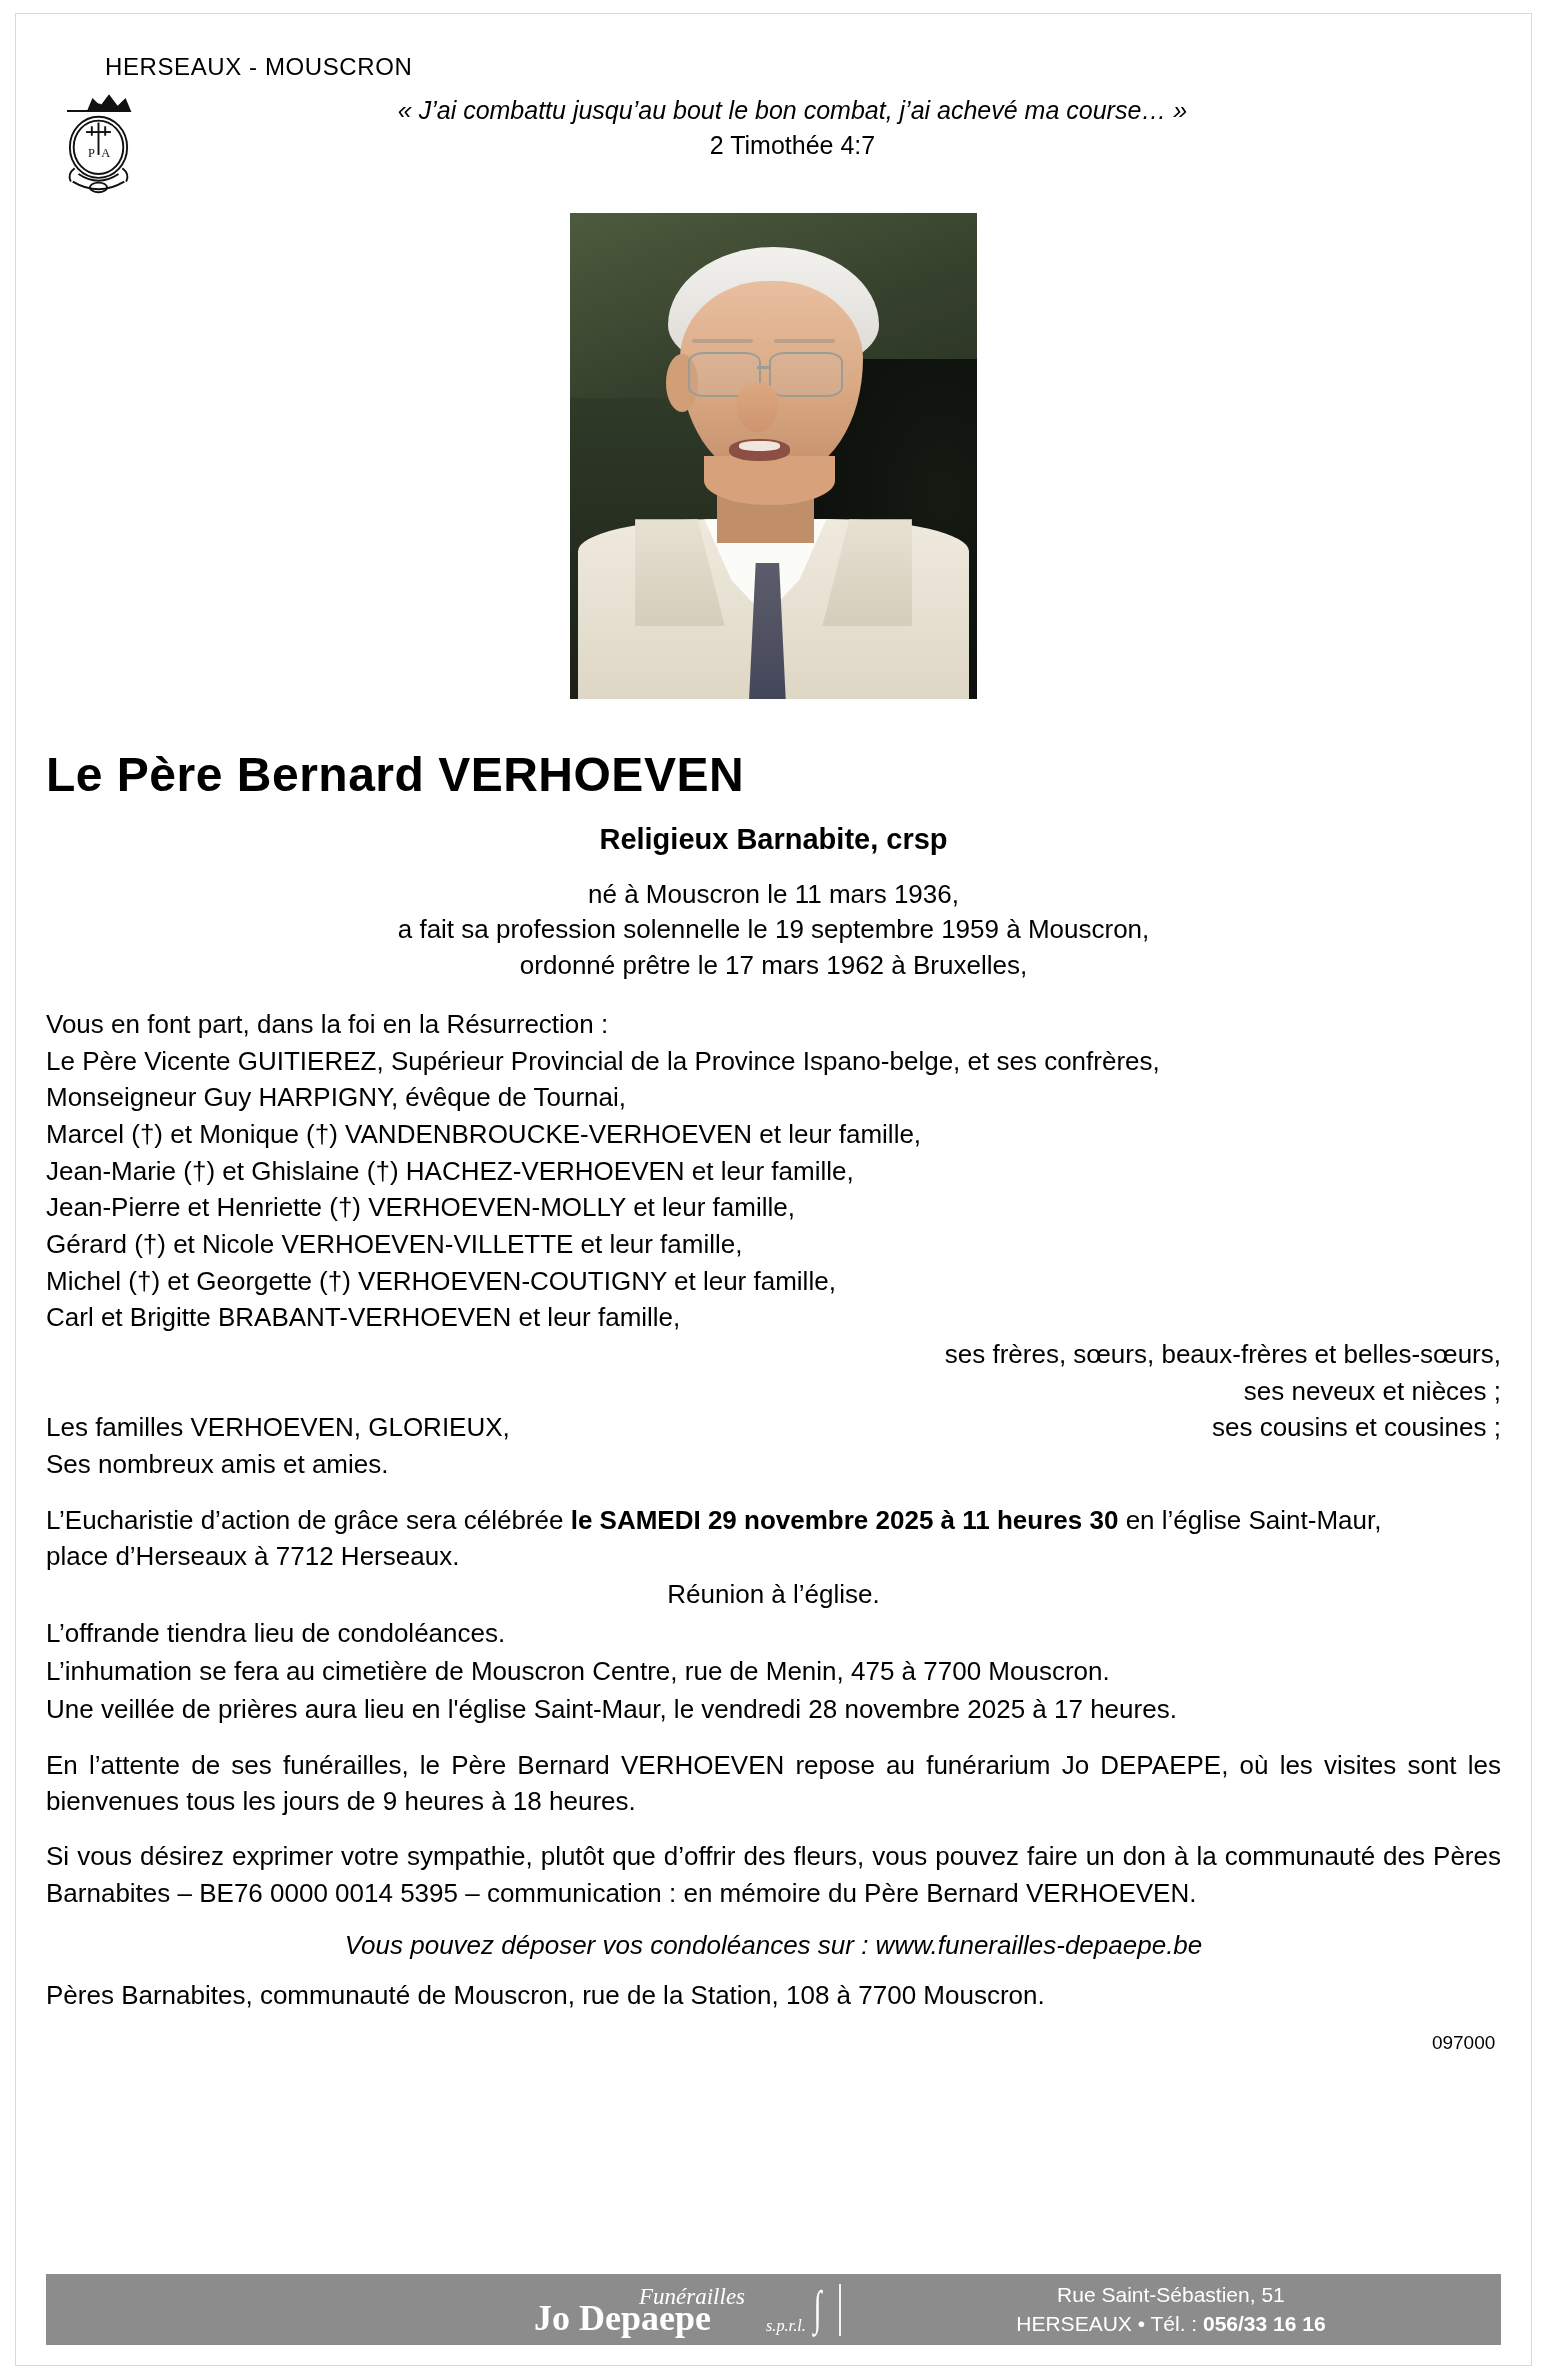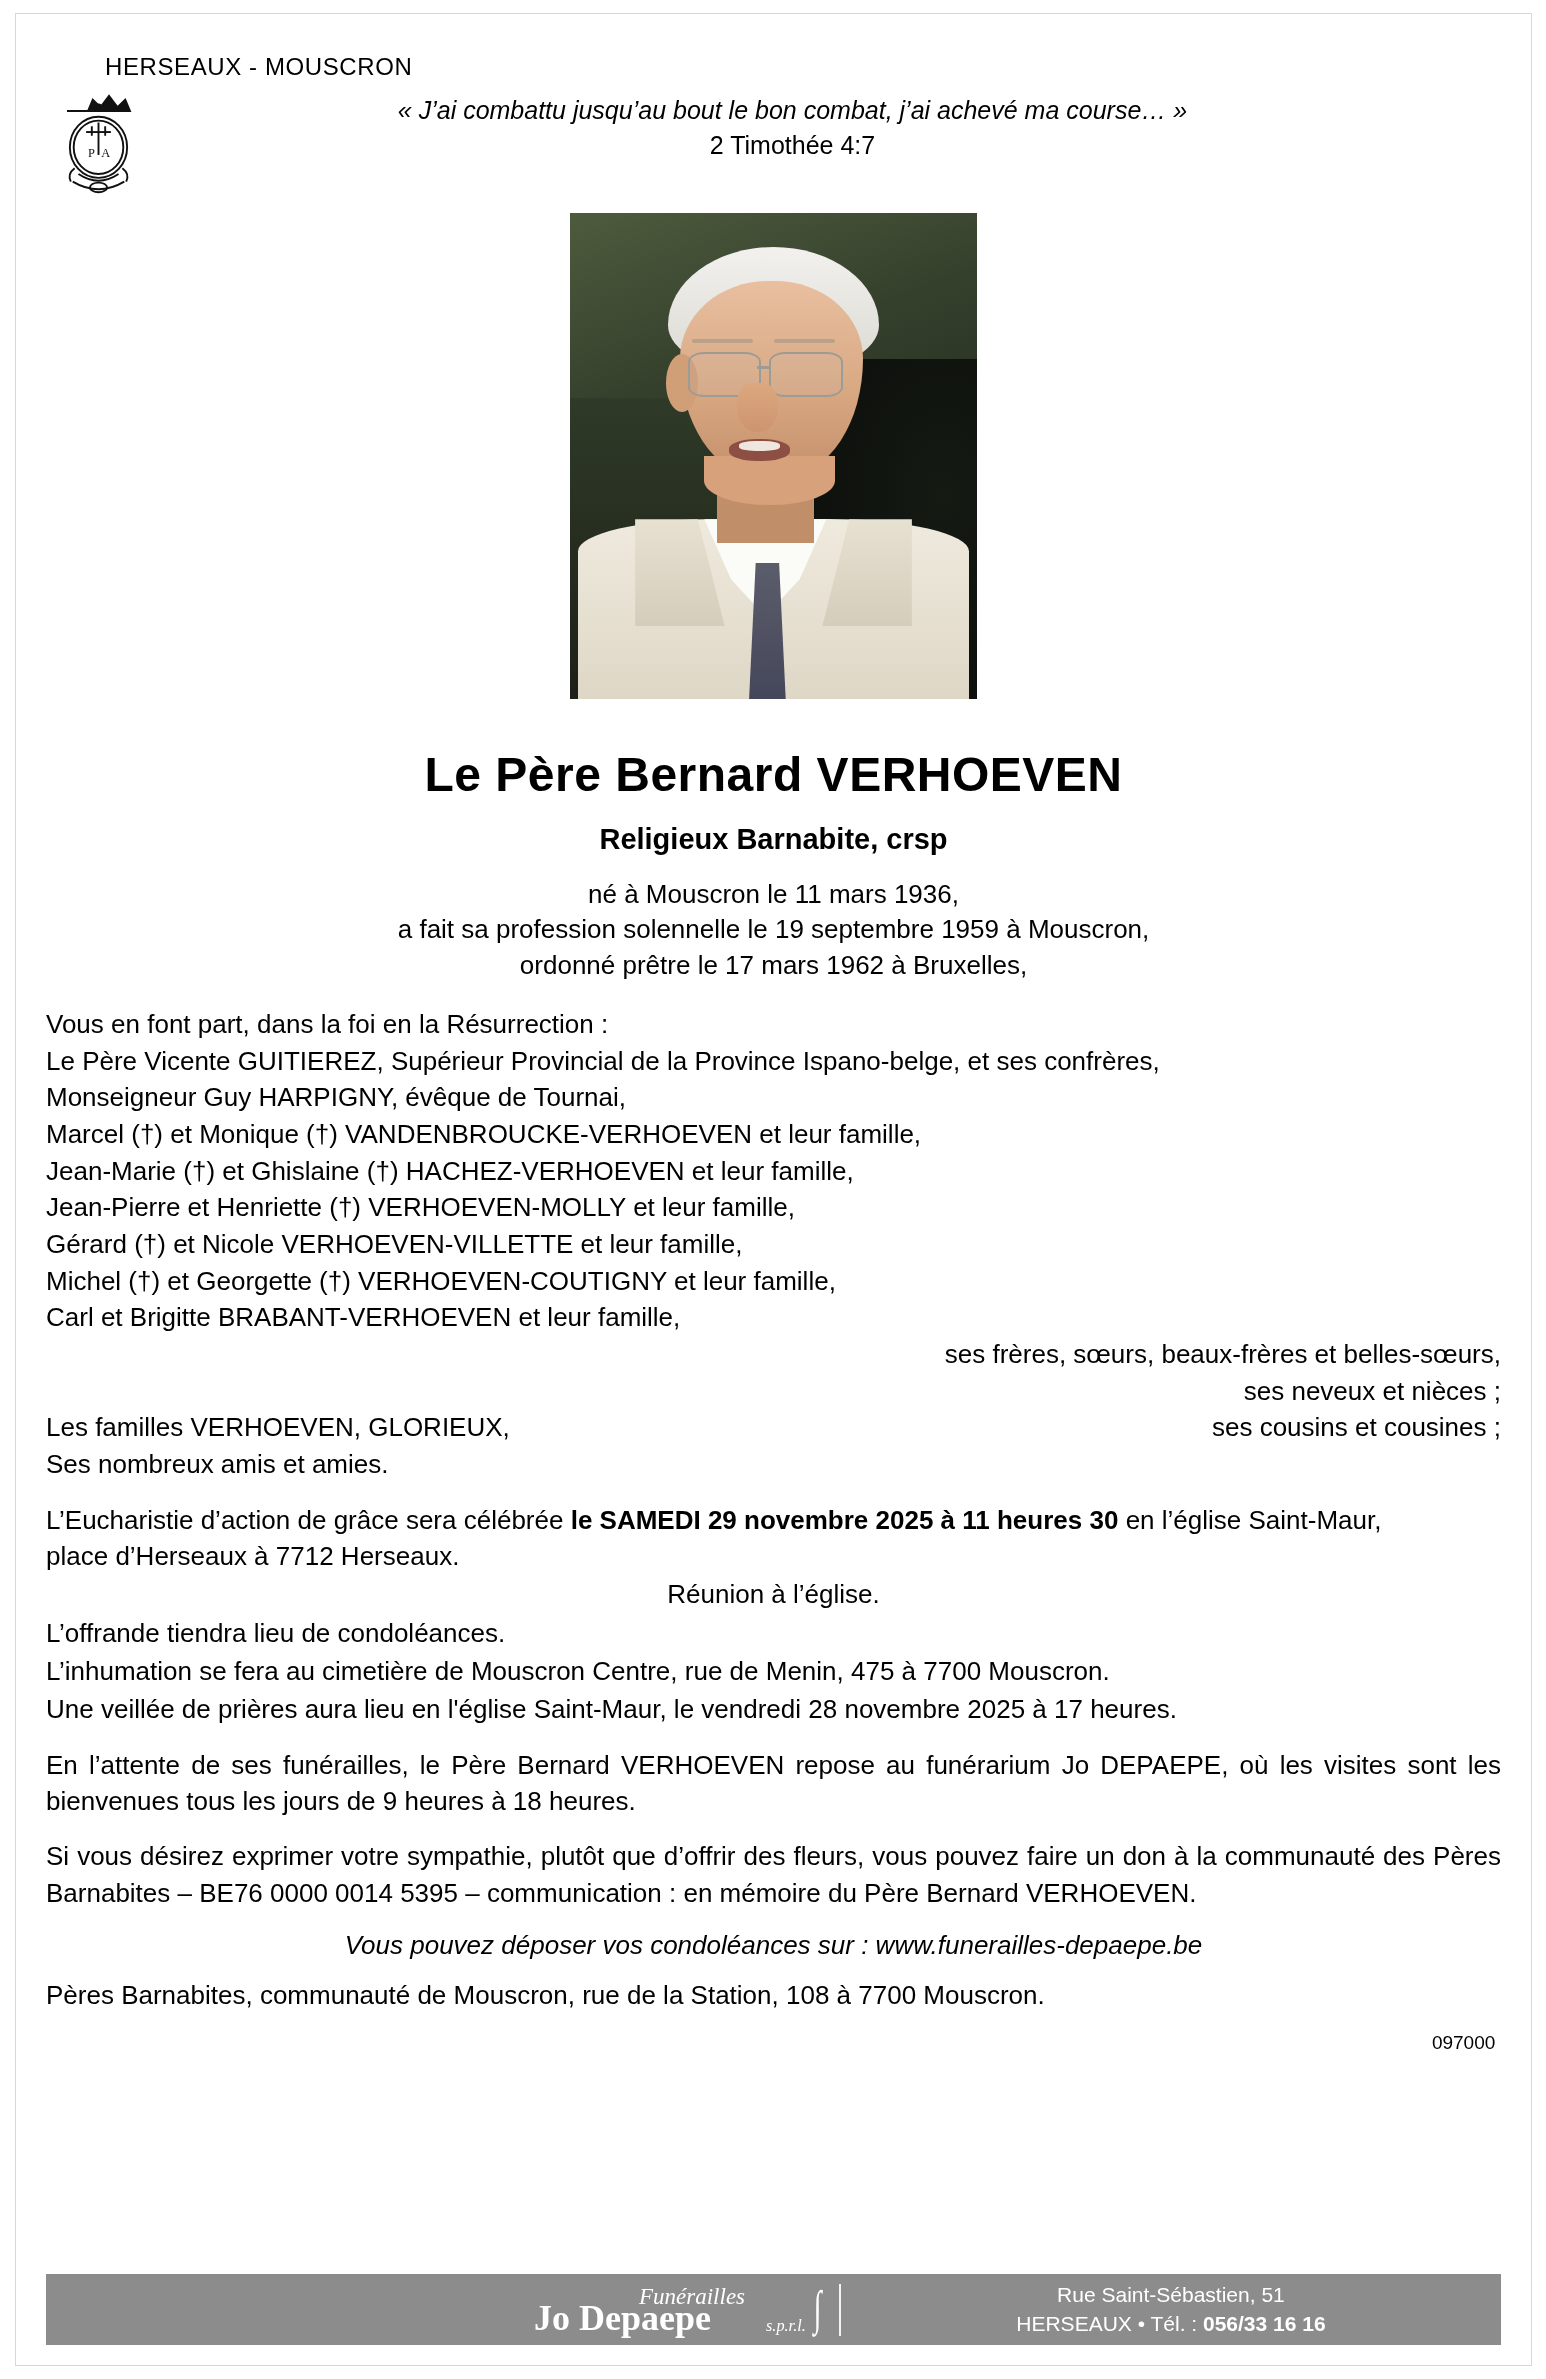--- a/index.html
+++ b/index.html
@@ -164,21 +164,21 @@
   }
   .ph-vneck-l, .ph-vneck-r {
     position:absolute; top:63%; width:22%; height:22%;
     background: linear-gradient(180deg,#e7e1d2, #d5cdbb);
   }
   .ph-vneck-l { left: 16%; clip-path: polygon(0 0, 70% 0, 100% 100%, 0 100%); }
   .ph-vneck-r { left: 62%; clip-path: polygon(30% 0, 100% 0, 100% 100%, 0 100%); }
 
   
   .name {
-    text-align: center;
+    text-align: left;
     font-weight: bold;
     font-size: 48px;
     letter-spacing: 0.5px;
     margin-top: 44px;
   }
   .subtitle {
     text-align: center;
     font-weight: bold;
     font-size: 29px;
     margin-top: 21px;

